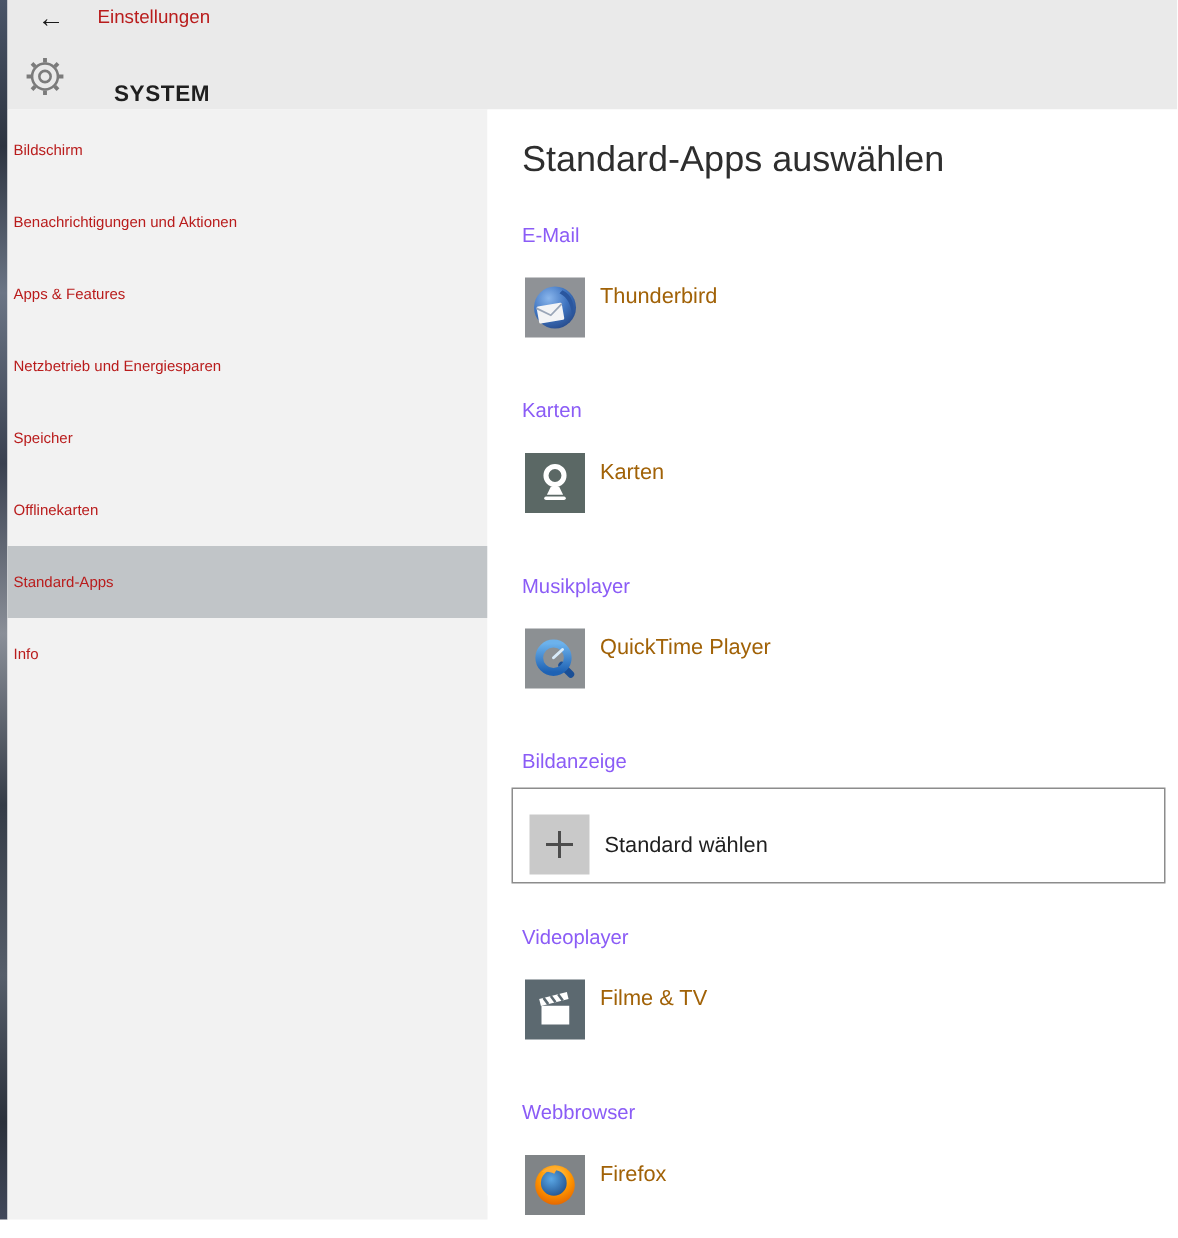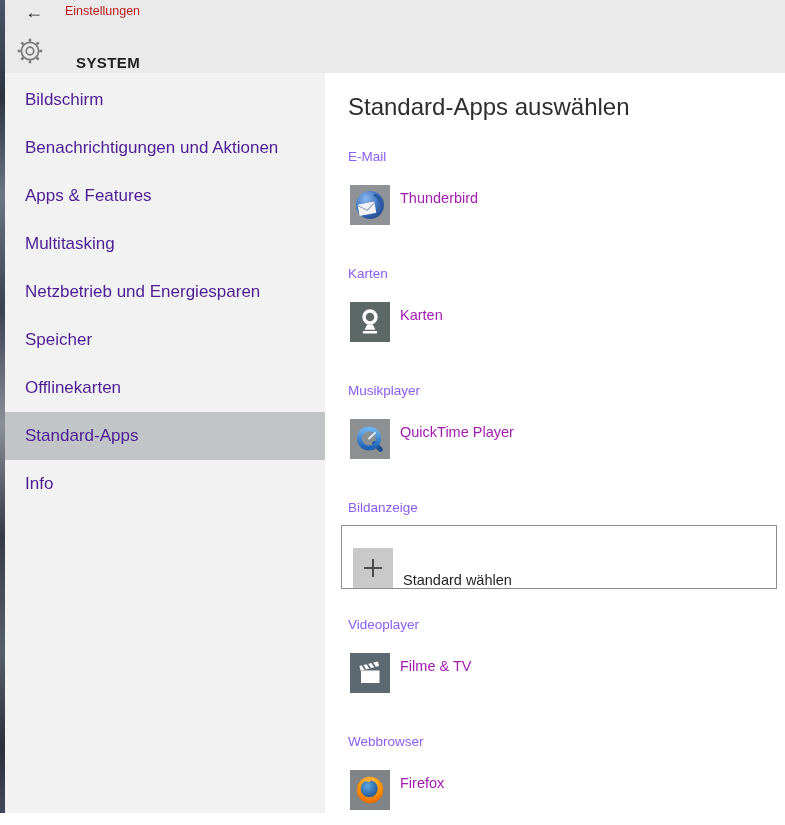--- a/index.html
+++ b/index.html
@@ -15,43 +15,43 @@
   .header{position:absolute;left:5px;top:0;right:0;height:73px;background:#eaeaea;}
   .back-btn{position:absolute;left:14px;top:0px;width:30px;height:24px;
             font-size:18px;line-height:24px;color:#1a1a1a;text-align:center;cursor:pointer;}
   .hdr-app{position:absolute;left:60px;top:4px;font-size:12.5px;color:#b91c1c;}
   .gear{position:absolute;left:11px;top:37px;width:28px;height:28px;}
   .hdr-title{position:absolute;left:59px;top:42px;font-size:15px;font-weight:600;
              letter-spacing:0.4px;color:#1f1f1f;margin:12px;}
 
   
   .sidebar{position:absolute;left:5px;top:73px;width:320px;height:740px;background:#f2f2f2;padding-top:3px;box-sizing:border-box;}
-  .side-item{height:48px;display:flex;align-items:center;padding-left:20px;
-             font-size:17px;color:#4c1d95;cursor:pointer;}
+  .side-item{height:48px;display:flex;align-items:center;padding-left:4px;
+             font-size:10px;color:#b91c1c;cursor:pointer;}
   .side-item.selected{background:#c1c5c8;}
 
   
   .main{position:absolute;left:325px;top:73px;width:460px;height:724px;background:#ffffff;}
   .content-title{position:absolute;left:23px;top:20px;margin:0;font-size:24px;
                  font-weight:300;color:#2e2e2e;}
   .section{position:absolute;left:0;width:460px;height:117px;}
   .cat{position:absolute;left:23px;top:0;font-size:13.5px;color:#8b5cf6;}
   .app-row{position:absolute;left:25px;top:36px;display:flex;align-items:flex-start;cursor:pointer;}
   .tile{width:40px;height:40px;display:inline-block;flex:0 0 40px;}
-  .app-name{margin-left:10px;margin-top:5px;font-size:14.5px;color:#a21caf;}
+  .app-name{margin-left:10px;margin-top:5px;font-size:14.5px;color:#a16207;}
   .t-gray1{background:#8f9296;}
   .t-slate1{background:#5b6865;}
   .t-gray2{background:#8c9093;}
   .t-slate2{background:#5c6970;}
   .t-gray3{background:#808487;}
   .t-plus{background:#c9c9c9;}
 
   
   .choose-box{position:absolute;left:16px;top:25px;width:434px;height:62px;
-              border:1px solid #8c8c8c;background:#fff;display:flex;align-items:flex-end;cursor:pointer;}
+              border:1px solid #8c8c8c;background:#fff;display:flex;align-items:center;cursor:pointer;}
   .choose-box .tile{margin:11px 0 0 11px;}
   .choose-label{margin-left:10px;margin-top:14px;font-size:14.5px;color:#1f1f1f;}
 
   svg{display:block;}
 </style>
 </head>
 <body>
 
 <div class="screen">
 
@@ -85,23 +85,20 @@
     <div class="side-item">
         <span>Bildschirm</span>
       </div>
     <div class="side-item">
         <span>Benachrichtigungen und Aktionen</span>
       </div>
     <div class="side-item">
         <span>Apps &amp; Features</span>
       </div>
     <div class="side-item">
-        <span>Multitasking</span>
-      </div>
-    <div class="side-item">
         <span>Netzbetrieb und Energiesparen</span>
       </div>
     <div class="side-item">
         <span>Speicher</span>
       </div>
     <div class="side-item">
         <span>Offlinekarten</span>
       </div>
     <div class="side-item selected">
         <span>Standard-Apps</span>

